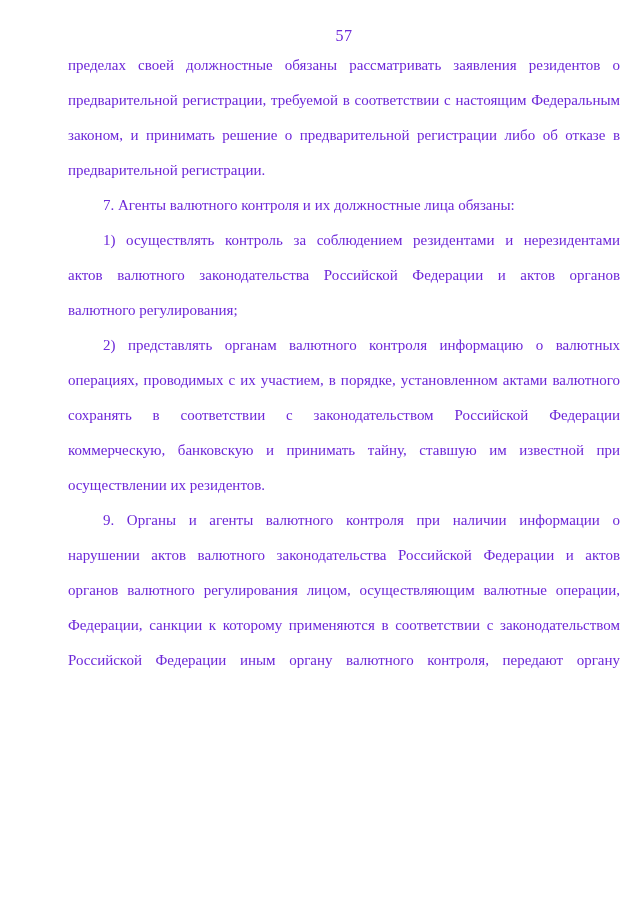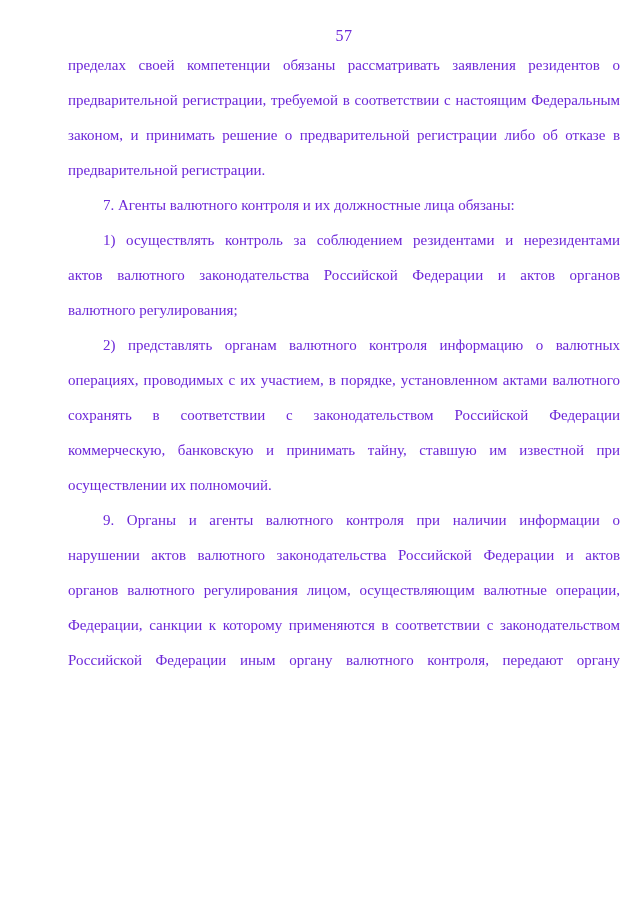--- a/index.html
+++ b/index.html
@@ -47,37 +47,37 @@
   }
 </style>
 </head>
 <body>
 
 <div class="page">
   <div class="content">
 
     <div class="page-number">57</div>
 
-    <div class="line">пределах своей компетенции обязаны рассматривать заявления резидентов о</div>
+    <div class="line">пределах своей должностные обязаны рассматривать заявления резидентов о</div>
     <div class="line">предварительной регистрации, требуемой в соответствии с настоящим Федеральным</div>
     <div class="line">законом, и принимать решение о предварительной регистрации либо об отказе в</div>
     <div class="line end">предварительной регистрации.</div>
 
     <div class="line end indent">7. Агенты валютного контроля и их должностные лица обязаны:</div>
 
     <div class="line indent">1) осуществлять контроль за соблюдением резидентами и нерезидентами</div>
     <div class="line">актов валютного законодательства Российской Федерации и актов органов</div>
     <div class="line end">валютного регулирования;</div>
 
     <div class="line indent">2) представлять органам валютного контроля информацию о валютных</div>
     <div class="line">операциях, проводимых с их участием, в порядке, установленном актами валютного</div>
 
     <div class="line">сохранять в соответствии с законодательством Российской Федерации</div>
     <div class="line">коммерческую, банковскую и принимать тайну, ставшую им известной при</div>
-    <div class="line end">осуществлении их полномочий.</div>
+    <div class="line end">осуществлении их резидентов.</div>
 
     <div class="line indent">9. Органы и агенты валютного контроля при наличии информации о</div>
     <div class="line">нарушении актов валютного законодательства Российской Федерации и актов</div>
     <div class="line">органов валютного регулирования лицом, осуществляющим валютные операции,</div>
     <div class="line">Федерации, санкции к которому применяются в соответствии с законодательством</div>
     <div class="line">Российской Федерации иным органу валютного контроля, передают органу</div>
 
   </div>
 </div>
 

